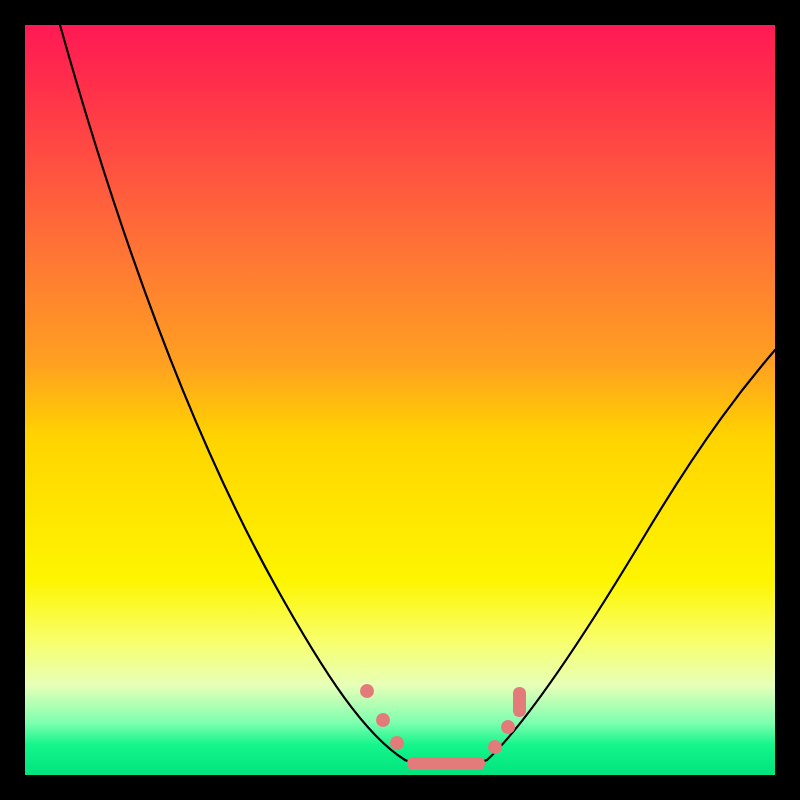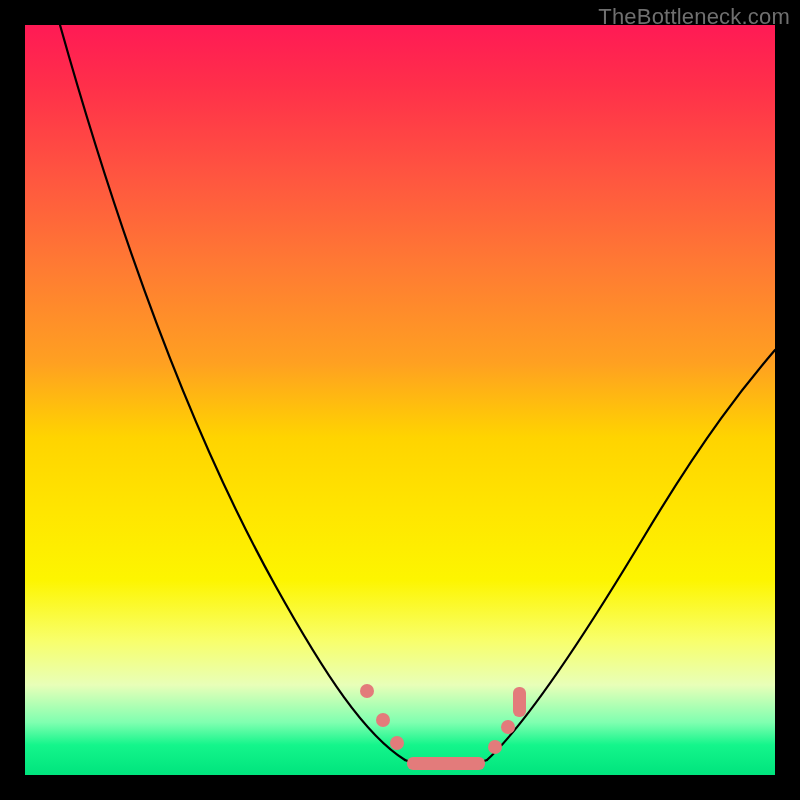--- a/index.html
+++ b/index.html
@@ -103,14 +103,13 @@
         <circle cx="372" cy="718" r="7"></circle>
         <rect class="marker-pill" x="382" y="732" width="78" height="13" rx="6" ry="6"></rect>
         <circle cx="470" cy="722" r="7"></circle>
         <circle cx="483" cy="702" r="7"></circle>
         <rect class="marker-pill" x="488" y="662" width="13" height="30" rx="6" ry="6"></rect>
       </g>
     </svg>
 
   </div>
 
-  <div class="watermark">TheBottleneck.com</div>
 </div>
 
 </body></html>

